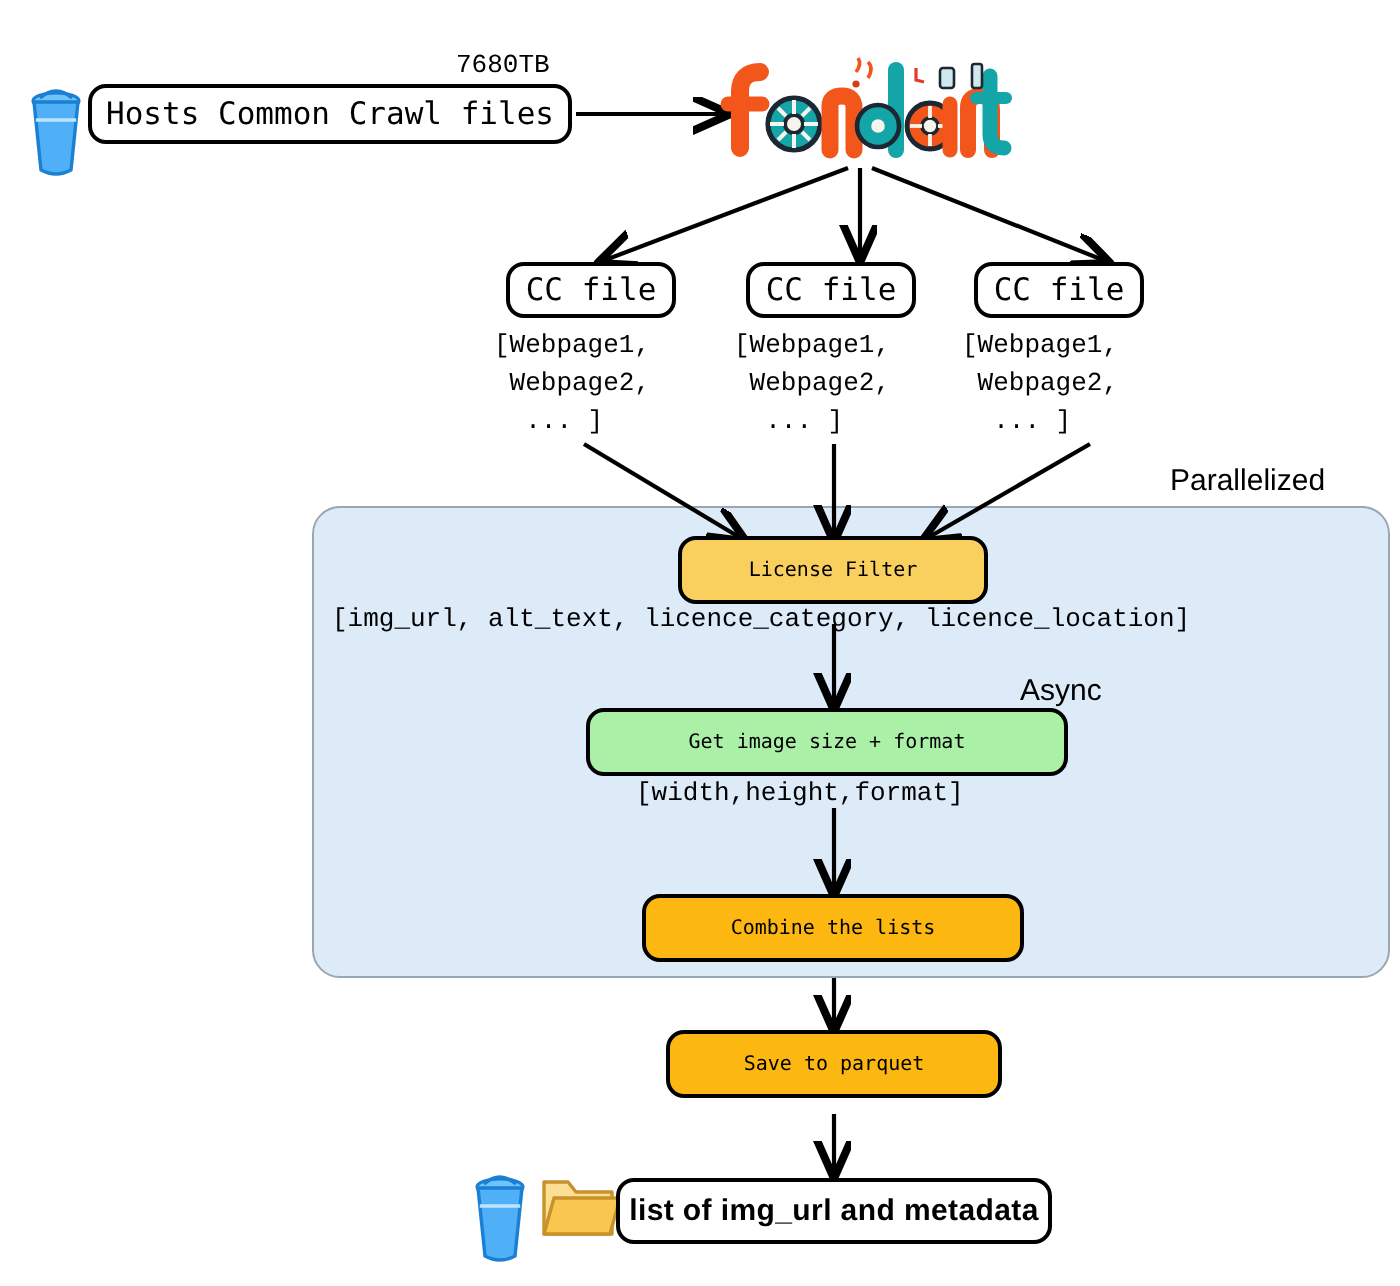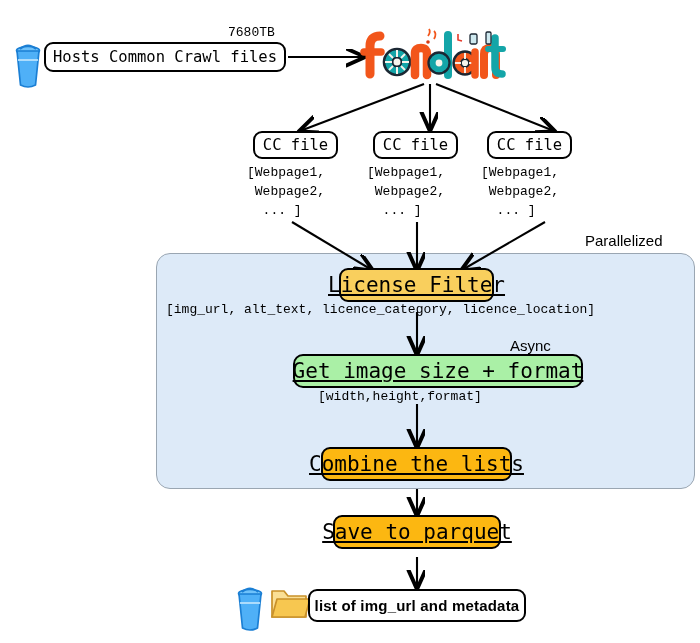--- a/index.html
+++ b/index.html
@@ -19,21 +19,21 @@
     border:2.5px solid #000;border-radius:9px;background:#fff;
     font-family:"DejaVu Sans Mono","Liberation Mono",monospace;
     font-size:15.5px;letter-spacing:0px;padding:3px 9px;
   }
   .pill-sans{
     font-family:"Liberation Sans","DejaVu Sans",sans-serif;font-size:15px;letter-spacing:.2px;
   }
   .chip{
     border:2.5px solid #000;border-radius:9px;
     font-family:"DejaVu Sans Mono","Liberation Mono",monospace;
-    font-size:21px;padding:15px 11px;text-decoration:underline;
+    font-size:10px;padding:15px 11px;
   }
   .chip-gold{background:#f9cf5d;}
   .chip-amber{background:#fcb711;}
   .chip-green{background:#aaf0a6;}
 
   .plain{
     position:absolute;white-space:pre;
     font-family:Liberation Mono, monospace;
     font-size:13px;line-height:19px;color:#000;
   }
@@ -167,21 +167,21 @@
  Webpage2,
   ... ]</div>
   <div class="plain" style="left:481px;top:163px;">[Webpage1,
  Webpage2,
   ... ]</div>
 
   <div class="node chip chip-gold" style="left:339px;top:268px;width:155px;height:28px;">License Filter</div>
 
   <div class="plain" style="left:166px;top:300px;">[img_url, alt_text, licence_category, licence_location]</div>
 
-  <div class="node chip chip-green" style="left:293px;top:354px;width:290px;height:28px;border-radius:10px;">Get image size + format</div>
+  <div class="node chip chip-green" style="left:293px;top:354px;width:241px;height:28px;">Get image size + format</div>
 
   <div class="plain" style="left:318px;top:387px;">[width,height,format]</div>
 
   <div class="node chip chip-amber" style="left:333px;top:515px;width:168px;height:32px;">Save to parquet</div>
 
   <div class="node chip chip-amber" style="left:321px;top:447px;width:191px;height:30px;">Combine the lists</div>
 
   <div class="node pill pill-sans" style="left:308px;top:589px;width:218px;height:33px;font-weight:bold;">list of img_url and metadata</div>
 
 </div>

